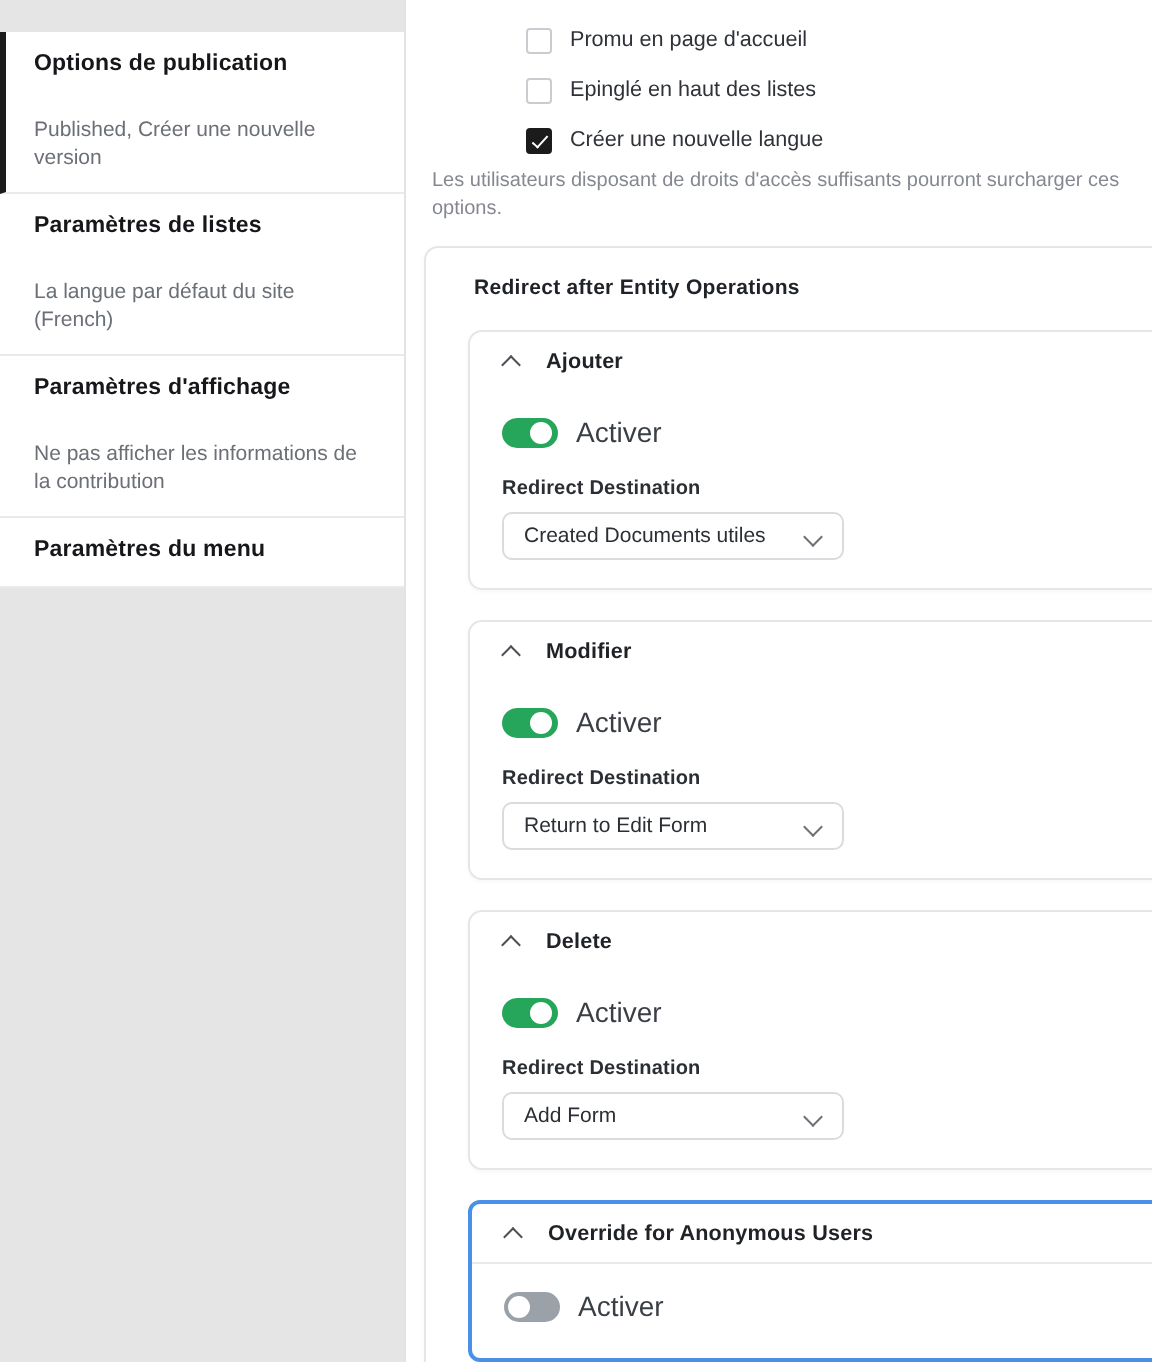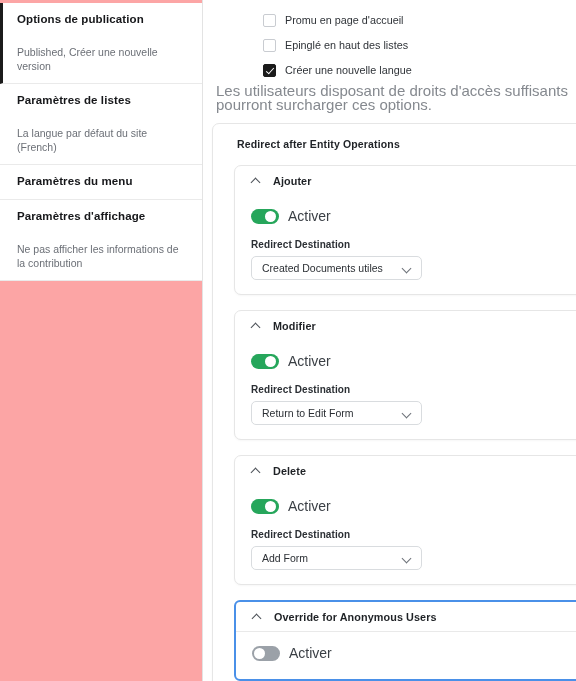--- a/index.html
+++ b/index.html
@@ -10,23 +10,23 @@
     font-family: "Liberation Sans", sans-serif;
     -webkit-font-smoothing: antialiased;
   }
   .app { position: relative; width: 576px; height: 681px; display: flex; background:#ffffff; }
 
   
   .sidebar {
     width: 203px;
     min-width: 203px;
     height: 681px;
-    background: #fca5a5;
+    background: #e5e5e5;
     border-right: 1px solid #e3e3e3;
-    padding-top: 3px;
+    padding-top: 16px;
     position: relative;
   }
   .side-item {
     position: relative;
     padding: 9px 14px 10px 17px;
     border-bottom: 1px solid #eaeaea;
     background: #ffffff;
     cursor: pointer;
   }
   .side-item.active { border-left: 3px solid #1b1b1b; padding-left: 14px; }
@@ -81,21 +81,21 @@
     content: "";
     position: absolute;
     left: 4px; top: 1px;
     width: 3px; height: 7px;
     border: solid #fff;
     border-width: 0 1.6px 1.6px 0;
     transform: rotate(42deg);
   }
   .cb-label { font-size: 10.8px; color: #2f3338; line-height: 14px; }
   .helper-text {
-    font-size: 15px;
+    font-size: 10px;
     color: #85898f;
     padding: 3px 0 0 1px;
     line-height: 14px;
   }
 
   
   .outer-card {
     margin: 11px 0 0 9px;
     border: 1px solid #e6e6e6;
     border-radius: 7px;
@@ -227,26 +227,26 @@
 
   <div class="sidebar">
     <div class="side-item active">
       <div class="side-title">Options de publication</div>
       <div class="side-desc">Published, Créer une nouvelle version</div>
     </div>
     <div class="side-item">
       <div class="side-title">Paramètres de listes</div>
       <div class="side-desc">La langue par défaut du site (French)</div>
     </div>
-    <div class="side-item last">
-      <div class="side-title">Paramètres du menu</div>
-    </div>
     <div class="side-item">
       <div class="side-title">Paramètres d'affichage</div>
       <div class="side-desc">Ne pas afficher les informations de la contribution</div>
+    </div>
+    <div class="side-item last">
+      <div class="side-title">Paramètres du menu</div>
     </div>
     <div class="side-rest"></div>
   </div>
 
   <div class="main">
 
     <div class="checkbox-block">
       <div class="cb-row">
         <div class="cb"></div>
         <div class="cb-label">Promu en page d'accueil</div>

